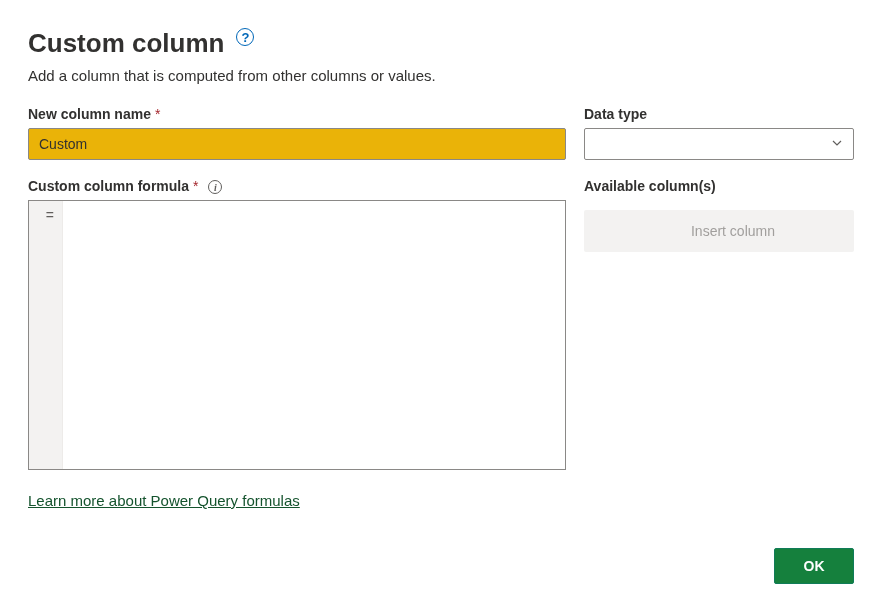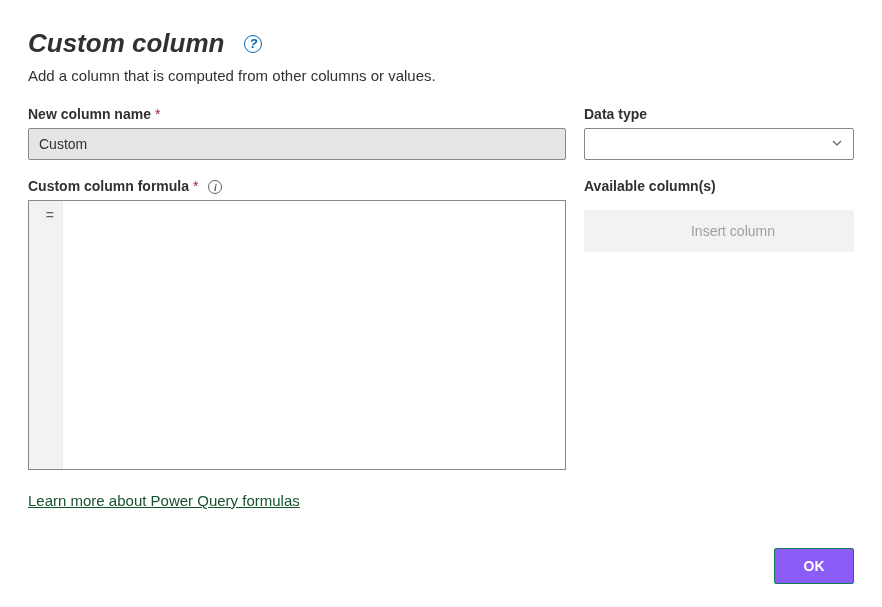--- a/index.html
+++ b/index.html
@@ -9,24 +9,22 @@
     }
     body {
       font-family: "Segoe UI", -apple-system, BlinkMacSystemFont, sans-serif;
       background: #ffffff;
       padding: 28px;
       width: 882px;
       color: #323130;
     }
     .header {
       display: flex;
-      align-items: center;
-      gap: 20px;
+      gap: 12px;
       margin-bottom: 8px;
-      font-style: italic;
     }
     .dialog-title {
       font-size: 26px;
       font-weight: 600;
       color: #323130;
     }
     .help-icon {
       width: 18px;
       height: 18px;
       color: #0067b8;
@@ -85,21 +83,21 @@
     }
     .text-input {
       width: 100%;
       height: 32px;
       padding: 5px 10px;
       font-size: 14px;
       font-family: inherit;
       border: 1px solid #8a8886;
       border-radius: 2px;
       color: #323130;
-      background: #e5e5e5;
+      background: #eab308;
     }
     .dropdown {
       width: 100%;
       height: 32px;
       padding: 5px 10px;
       font-size: 14px;
       font-family: inherit;
       border: 1px solid #8a8886;
       border-radius: 2px;
       color: #323130;
@@ -184,21 +182,21 @@
       min-width: 80px;
       height: 36px;
       padding: 0 18px;
       font-size: 14px;
       font-family: inherit;
       border-radius: 2px;
       cursor: pointer;
       font-weight: 600;
     }
     .btn-primary {
-      background: #8b5cf6;
+      background: #15803d;
       color: #fff;
       border: 1px solid #107c58;
     }
     .btn-secondary {
       background: #fff;
       color: #323130;
       border: 1px solid #8a8886;
       font-weight: 400;
     }
   </style>

